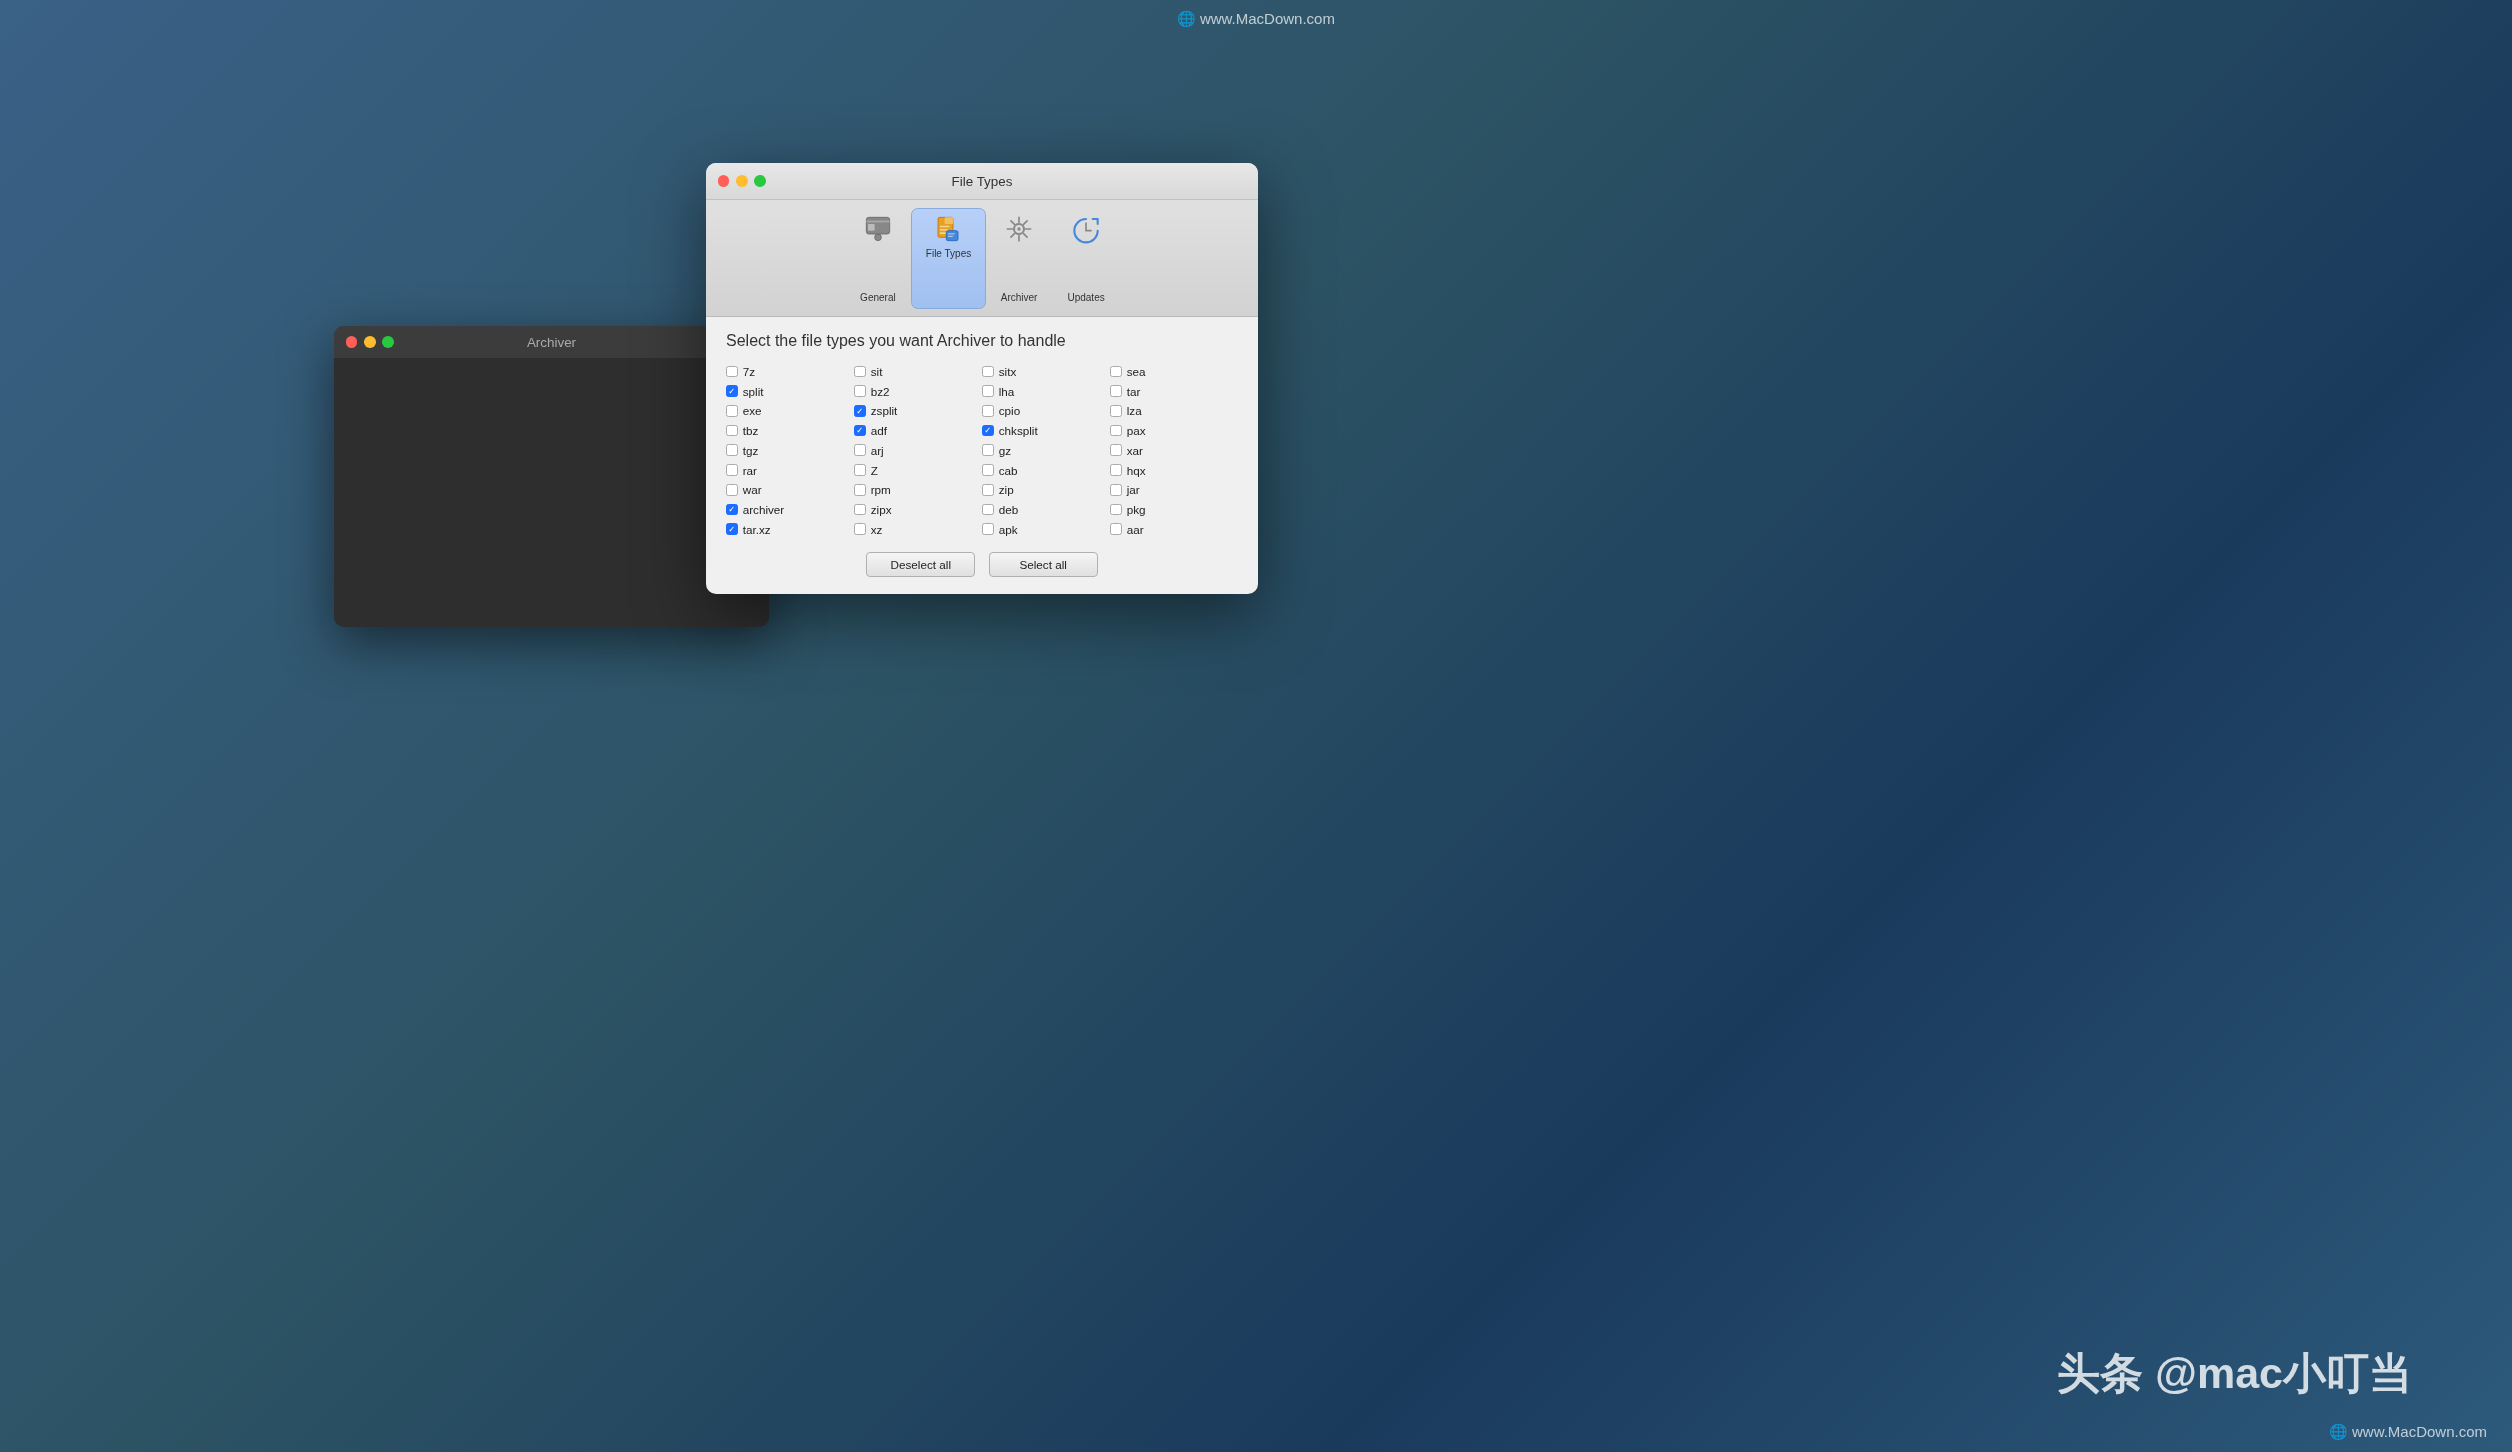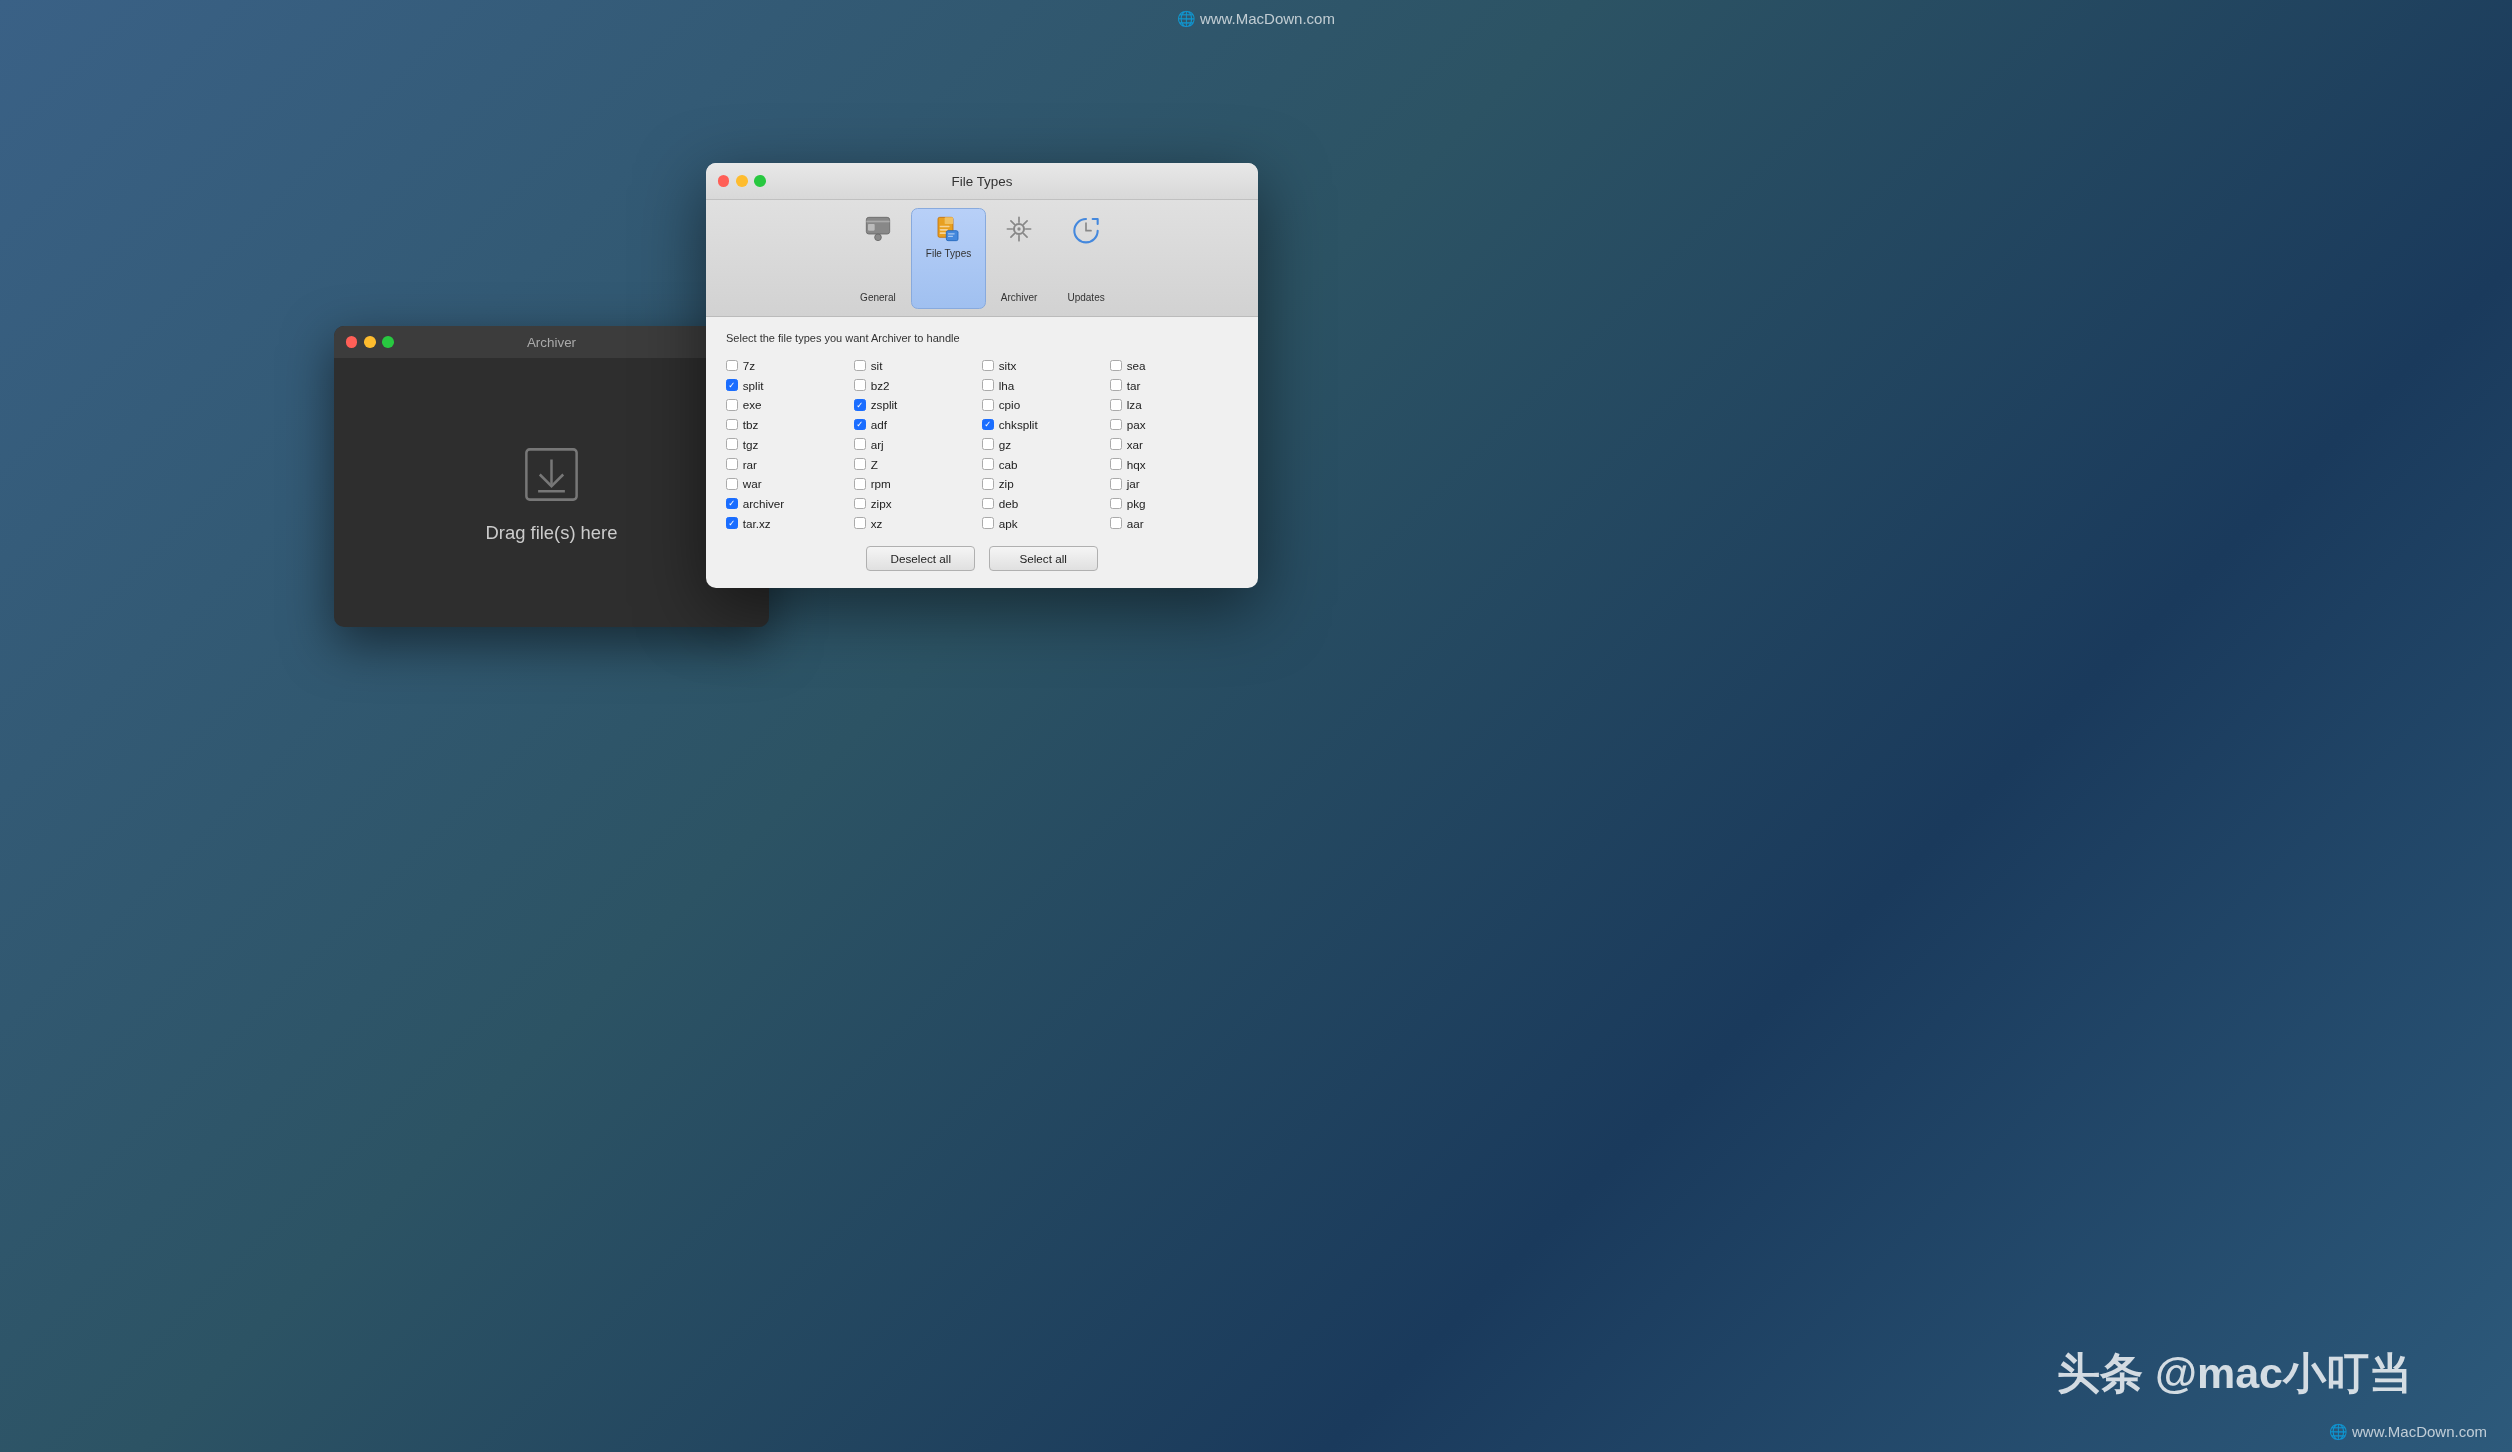--- a/index.html
+++ b/index.html
@@ -184,21 +184,21 @@
     .tool-label {
       font-size: 10px;
       color: #333;
     }
 
     .ft-body {
       padding: 15px 20px 16.7px 20px;
     }
 
     .ft-instruction {
-      font-size: 11px;
+      font-size: 16px;
       color: #333;
       margin-bottom: 15px;
     }
 
     .ft-grid {
       display: grid;
       grid-template-columns: repeat(4, 1fr);
       gap: 6.7px 0;
       margin-bottom: 16.7px;
     }
@@ -259,29 +259,20 @@
 <body>
 
 <div class="top-watermark">🌐 www.MacDown.com</div>
 
 <div class="archiver-window">
   <div class="archiver-titlebar">
     <div class="traffic-light tl-close"></div>
     <div class="traffic-light tl-min"></div>
     <div class="traffic-light tl-max"></div>
     <span class="archiver-title-text">Archiver</span>
-  </div>
-  <div class="archiver-content">
-    <svg class="download-icon" viewBox="0 0 80 80" fill="none" xmlns="http://www.w3.org/2000/svg">
-      <rect x="10" y="10" width="60" height="60" rx="4" stroke="#777" stroke-width="3" fill="none"></rect>
-      <line x1="40" y1="22" x2="40" y2="52" stroke="#777" stroke-width="3"></line>
-      <polyline points="26,40 40,54 54,40" stroke="#777" stroke-width="3" fill="none"></polyline>
-      <line x1="24" y1="60" x2="56" y2="60" stroke="#777" stroke-width="3"></line>
-    </svg>
-    <span class="drag-text">Drag file(s) here</span>
   </div>
 </div>
 
 <div class="filetypes-window">
 
   <div class="ft-titlebar">
     <div class="traffic-light tl-close"></div>
     <div class="traffic-light tl-min"></div>
     <div class="traffic-light tl-max"></div>
     <span class="ft-title-text">File Types</span>

